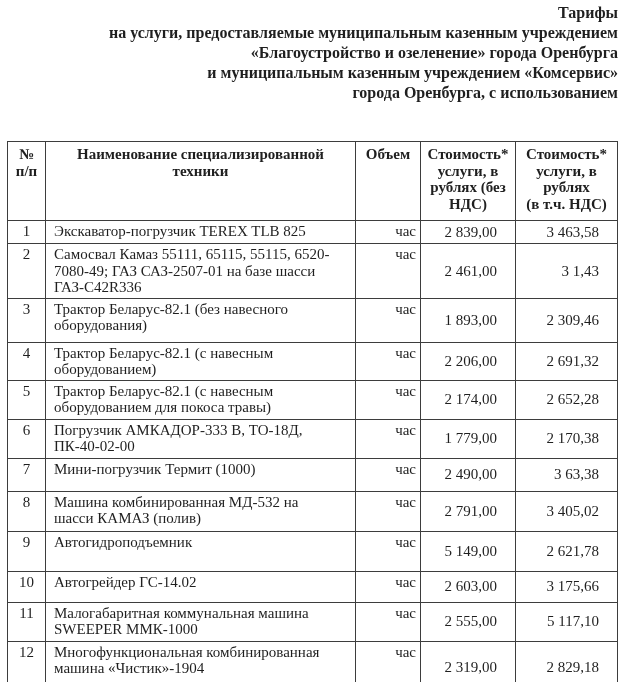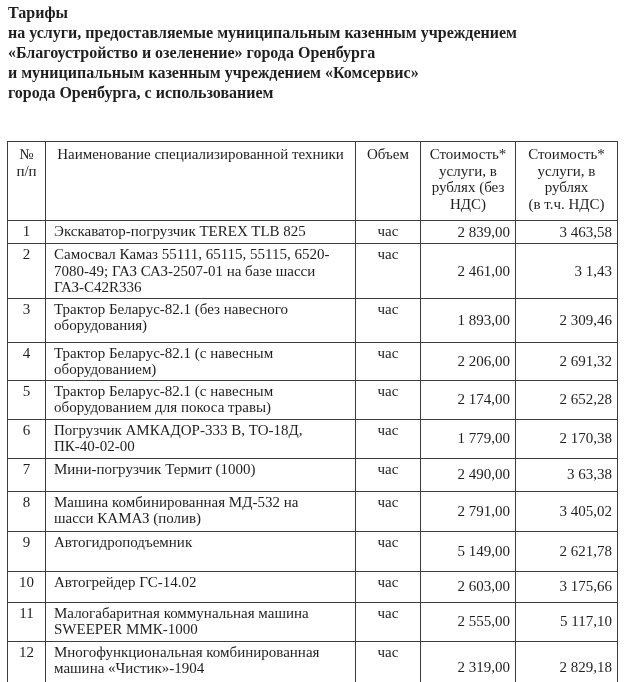--- a/index.html
+++ b/index.html
@@ -12,21 +12,21 @@
     width: 626px;
     height: 682px;
     background: #ffffff;
     color: #1f1f1f;
     font-family: "Liberation Serif", "DejaVu Serif", serif;
     overflow: hidden;
     box-sizing: border-box;
   }
   .doc-title {
     margin: 3px 8px 0 8px;
-    text-align: left;
+    text-align: right;
     font-weight: bold;
     font-size: 16px;
     line-height: 20px;
   }
   .tariff-table {
     position: absolute;
     left: 7px;
     top: 141px;
     width: 610px;
     border-collapse: collapse;
@@ -36,35 +36,35 @@
     color: #1f1f1f;
   }
   .tariff-table th,
   .tariff-table td {
     border: 1px solid #3d3d3d;
     padding: 2px 4px;
     box-sizing: border-box;
     overflow: hidden;
   }
   .tariff-table th {
-    font-weight: normal;
+    font-weight: bold;
     vertical-align: top;
     padding-top: 4px;
   }
   .tariff-table thead tr { height: 79px; }
   col.c1 { width: 38px; }
   col.c2 { width: 310px; }
   col.c3 { width: 65px; }
   col.c4 { width: 95px; }
   col.c5 { width: 102px; }
 
   td.cell-num  { text-align: center; vertical-align: top; }
   td.cell-name { text-align: left; vertical-align: top; padding-left: 8px; padding-right: 16px; }
-  td.cell-unit { text-align: center; vertical-align: top; }
-  td.cell-price { text-align: right; vertical-align: middle; padding-right: 5px; }
+  td.cell-unit { text-align: right; vertical-align: top; }
+  td.cell-price { text-align: right; vertical-align: middle; padding-right: 18px; }
 
   
   tbody tr:nth-child(1)  { height: 23px; }
   tbody tr:nth-child(2)  { height: 51px; }
   tbody tr:nth-child(3)  { height: 44px; }
   tbody tr:nth-child(4)  { height: 34px; }
   tbody tr:nth-child(5)  { height: 39px; }
   tbody tr:nth-child(6)  { height: 39px; }
   tbody tr:nth-child(7)  { height: 33px; }
   tbody tr:nth-child(8)  { height: 40px; }

